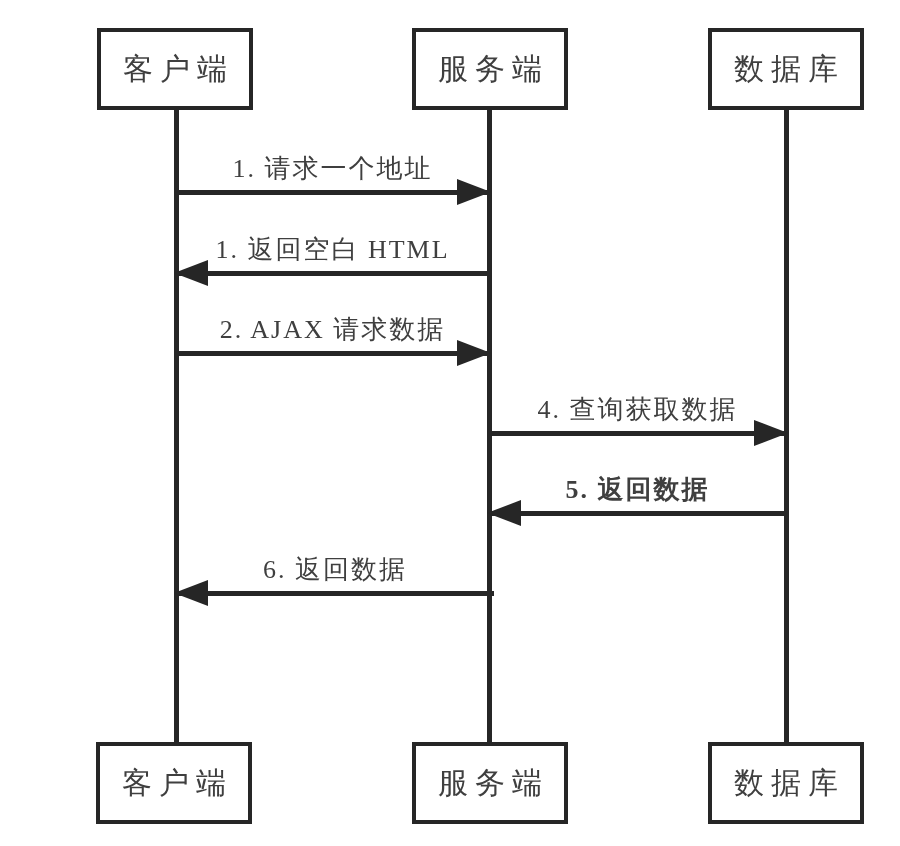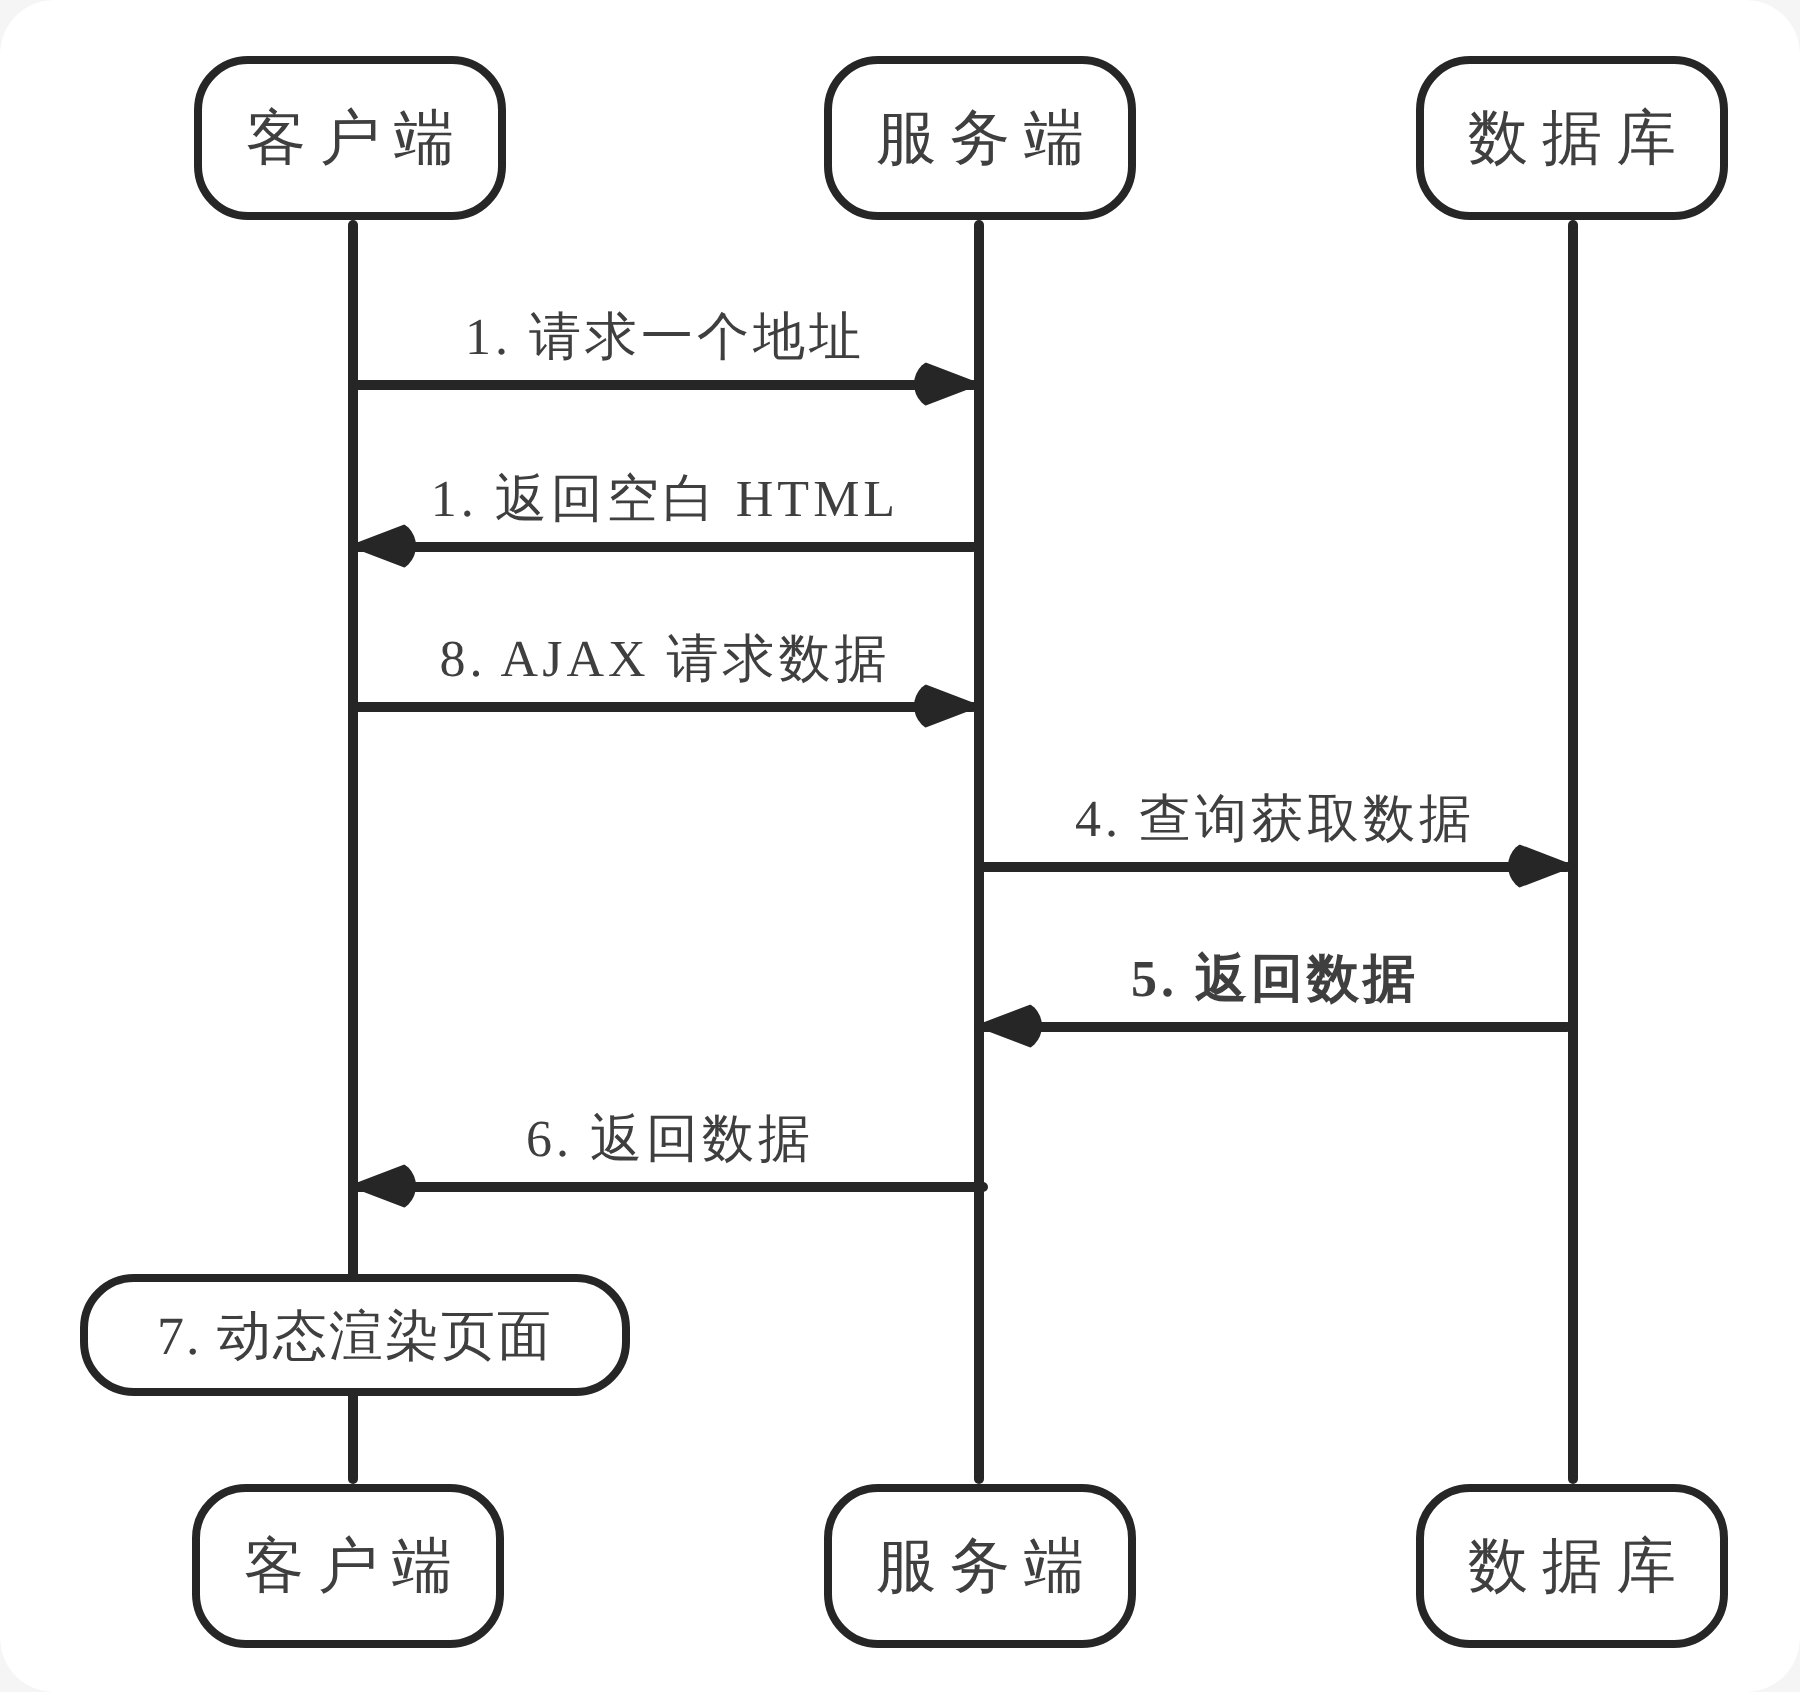--- a/index.html
+++ b/index.html
@@ -1,21 +1,21 @@
 <!DOCTYPE html>
 <html style="--background: #ffffff; --line: #262626; --text: #3f3f3f; --watermark: #b3b3b3;"><head>
 <meta charset="utf-8">
 <style>
   :root {
     --background: #ffffff;
     --line: #262626;
     --text: #3f3f3f;
     --watermark: #b3b3b3;
   }
-  * { box-sizing: border-box; border-radius: 27px; }
+  * { box-sizing: border-box; }
   html, body { margin: 0; padding: 0; }
   body {
     font-family: "Liberation Serif", "DejaVu Serif", serif;
     background: #f5f5f5;
   }
   .canvas {
     position: relative;
     width: 900px;
     height: 846px;
     background: var(--background);
@@ -140,21 +140,21 @@
     <div class="msg-head"></div>
   </div>
 
   <div class="msg left" style="left:176px; top:271px; width:313px;">
     <div class="msg-label">1. 返回空白 HTML</div>
     <div class="msg-line"></div>
     <div class="msg-head"></div>
   </div>
 
   <div class="msg right" style="left:176px; top:351px; width:313px;">
-    <div class="msg-label">8. AJAX 请求数据</div>
+    <div class="msg-label">2. AJAX 请求数据</div>
     <div class="msg-line"></div>
     <div class="msg-head"></div>
   </div>
 
   <div class="msg right" style="left:489px; top:431px; width:297px;">
     <div class="msg-label">4. 查询获取数据</div>
     <div class="msg-line"></div>
     <div class="msg-head"></div>
   </div>
 
@@ -163,23 +163,20 @@
     <div class="msg-line"></div>
     <div class="msg-head"></div>
   </div>
 
   <div class="msg left" style="left:176px; top:591px; width:318px;text-decoration:underline;">
     <div class="msg-label">6. 返回数据</div>
     <div class="msg-line"></div>
     <div class="msg-head"></div>
   </div>
 
-  <div class="action-box">
-    <span>7. 动态渲染页面</span>
-  </div>
 
   <div class="actor" style="left:96px; top:742px;">
     <span>客户端</span>
   </div>
   <div class="actor" style="left:412px; top:742px;">
     <span>服务端</span>
   </div>
   <div class="actor" style="left:708px; top:742px;">
     <span>数据库</span>
   </div>

